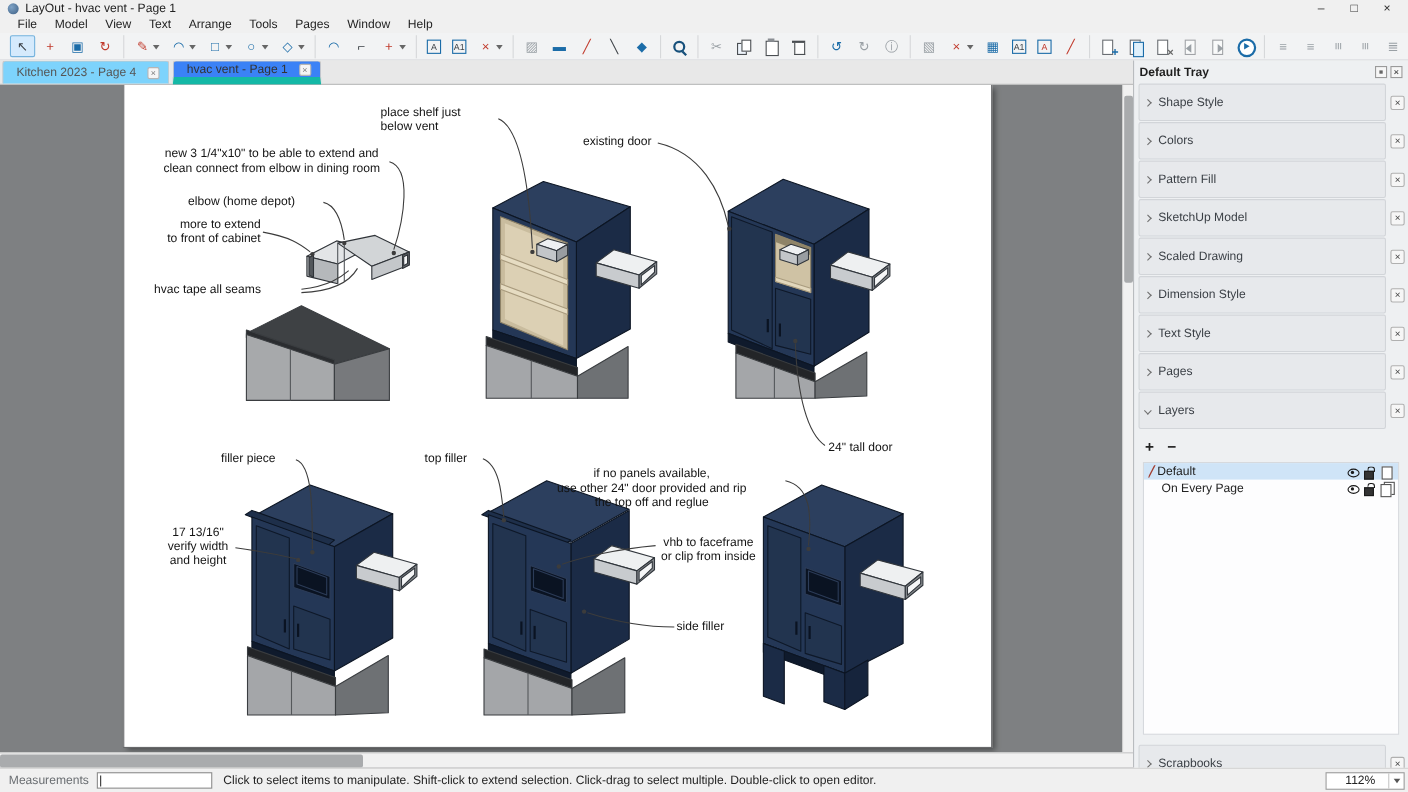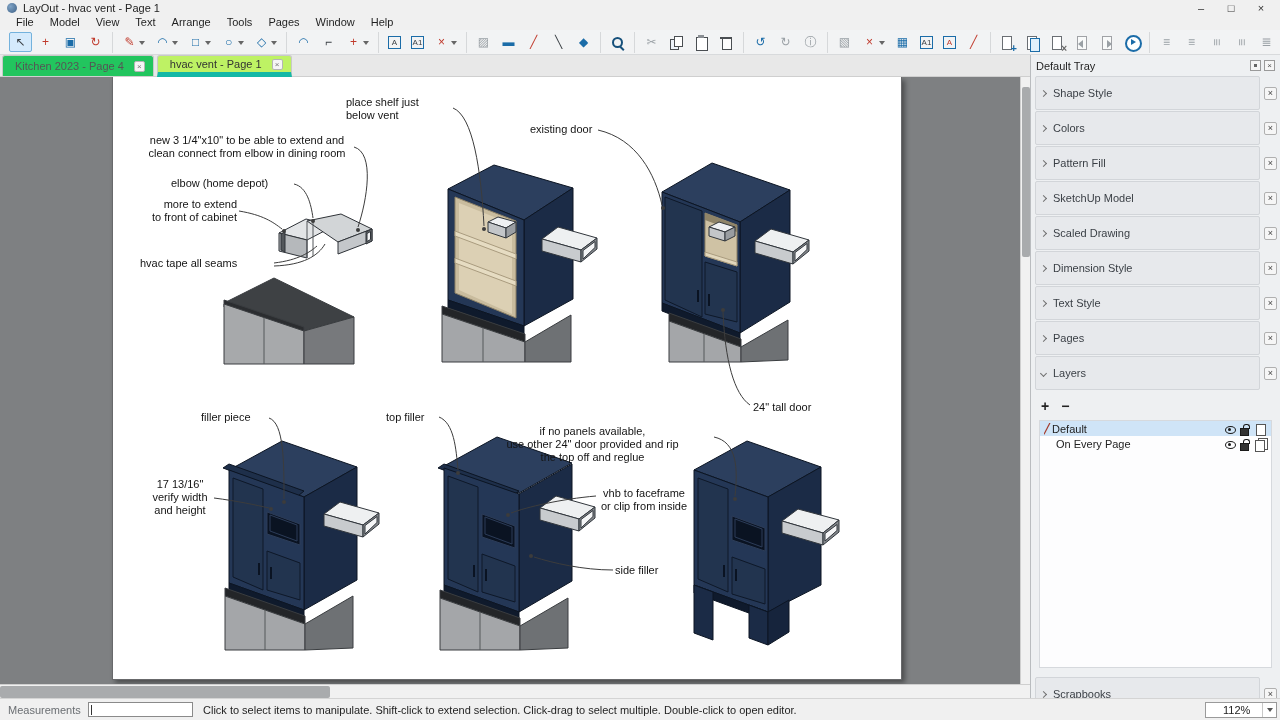--- a/index.html
+++ b/index.html
@@ -36,22 +36,22 @@
   .shp-doc-dup::after{content:"";position:absolute;left:5px;top:3px;width:8px;height:12px;border:1px solid #1b6ca8;background:#dff0fb}
   .shp-doc-add::after{content:"+";position:absolute;right:-2px;bottom:-4px;color:#1b6ca8;font-weight:bold;font-size:11px}
   .shp-doc-del::after{content:"×";position:absolute;right:-2px;bottom:-4px;color:#666;font-weight:bold;font-size:10px}
   .shp-doc-prev::before,.shp-doc-next::before{opacity:.6}
   .shp-doc-prev::after{content:"";position:absolute;left:-1px;bottom:2px;border:4px solid transparent;border-right:5px solid #9aa0a5}
   .shp-doc-next::after{content:"";position:absolute;right:-1px;bottom:2px;border:4px solid transparent;border-left:5px solid #9aa0a5}
   .shp-present::before{content:"";position:absolute;left:0;top:0;width:13px;height:13px;border:2px solid #1b6ca8;border-radius:50%;background:#fff}
   .shp-present::after{content:"";position:absolute;left:6px;top:4px;border:3px solid transparent;border-left:5px solid #1b6ca8}
   
   #tabbar{position:absolute;left:0;top:55px;width:1030px;height:22px;background:#e8e8e8;border-bottom:1px solid #cfcfcf;display:flex;align-items:flex-end;padding-left:2px}
-  .tab{height:21px;display:flex;align-items:center;padding:0 8px 0 12px;font-size:11px;color:#555;background:#22c55e;border:1px solid #c9c9c9;border-bottom:none;border-radius:3px 3px 0 0;margin-right:3px;min-width:128px;justify-content:space-between}
-  .tab.active{background:#bef264;color:#333;height:22px;margin-bottom:-1px;border-bottom:5px solid #14b8a6}
+  .tab{height:21px;display:flex;align-items:center;padding:0 8px 0 12px;font-size:11px;color:#555;background:#7dd3fc;border:1px solid #c9c9c9;border-bottom:none;border-radius:3px 3px 0 0;margin-right:3px;min-width:128px;justify-content:space-between}
+  .tab.active{background:#3b82f6;color:#333;height:22px;margin-bottom:-1px;border-bottom:7px solid #14b8a6}
   .tab-close{width:11px;height:11px;border:1px solid #b5b5b5;border-radius:2px;font-size:8px;line-height:9px;text-align:center;color:#777;margin-left:10px;background:#f5f5f5}
   
   #canvas{position:absolute;left:0;top:77px;width:1030px;height:621px;background:#7e8082;overflow:hidden}
   #page{position:absolute;left:112px;top:0;width:790px;height:603px;background:#ffffff;border:1px solid #68696b;border-top:none;box-shadow:3px 3px 5px rgba(0,0,0,.4)}
   #drawing-svg{position:absolute;left:0;top:0;width:790px;height:603px}
   .ann{position:absolute;font-size:11px;line-height:1.2;color:#141414;white-space:pre-line}
   .ann[data-ann="place-shelf"]{left:233px;top:19px;width:120px;text-align:left}
   .ann[data-ann="new-duct"]{left:16px;top:57px;width:236px;text-align:center}
   .ann[data-ann="elbow"]{left:58px;top:100px}
   .ann[data-ann="more-extend"]{left:8px;top:121px;width:116px;text-align:right}
@@ -64,21 +64,21 @@
   .ann[data-ann="no-panels"]{left:376px;top:348px;width:207px;text-align:center}
   .ann[data-ann="vhb"]{left:478px;top:410px;width:106px;text-align:center}
   .ann[data-ann="side-filler"]{left:502px;top:487px}
   
   #hscroll{position:absolute;left:0;bottom:0;width:1030px;height:14px;background:#f1f1f1;border-top:1px solid #cfcfcf}
   #hscroll-thumb{position:absolute;left:0;top:1px;width:330px;height:12px;background:#a9abad;border-radius:2px}
   #vscroll{position:absolute;right:0;top:0;width:10px;height:607px;background:#f1f1f1;border-left:1px solid #cfcfcf}
   #vscroll-thumb{position:absolute;left:1px;top:10px;width:8px;height:170px;background:#a9abad;border-radius:2px}
   
   #tray{position:absolute;left:1030px;top:55px;width:250px;height:643px;background:#eef0f2;border-left:1px solid #b9bcbf;font-size:11px;color:#333}
-  #tray-header{height:21px;display:flex;align-items:center;padding:0 5px;font-weight:normal;color:#1f1f1f}
+  #tray-header{height:21px;display:flex;align-items:center;padding:0 5px;font-weight:bold;color:#1f1f1f}
   #tray-header .spacer{flex:1}
   .hdr-ico{width:11px;height:11px;border:1px solid #9a9a9a;background:#f6f6f6;margin-left:3px;font-size:8px;line-height:9px;text-align:center;color:#555;position:relative}
   .hdr-ico.pin::after{content:"";position:absolute;left:3px;top:3px;width:3px;height:3px;background:#666}
   .tray-row{display:flex;align-items:center;padding:0 3px 0 4px;margin-bottom:1px}
   .tray-bar{flex:1;height:16px;background:#e7e9ec;border:1px solid #d2d5d9;border-radius:2px;display:flex;align-items:center;padding:16px 5px}
   .chev{width:5px;height:5px;border-right:1px solid #707070;border-bottom:1px solid #707070;transform:rotate(-45deg);margin-right:7px;flex:none}
   .chev.down{transform:rotate(45deg)}
   .tray-label{color:#3a3f45}
   .xbtn{width:13px;height:13px;border:1px solid #b0b0b0;background:#f6f6f6;border-radius:2px;font-size:9px;line-height:11px;text-align:center;color:#444;margin-left:4px;flex:none}
   

